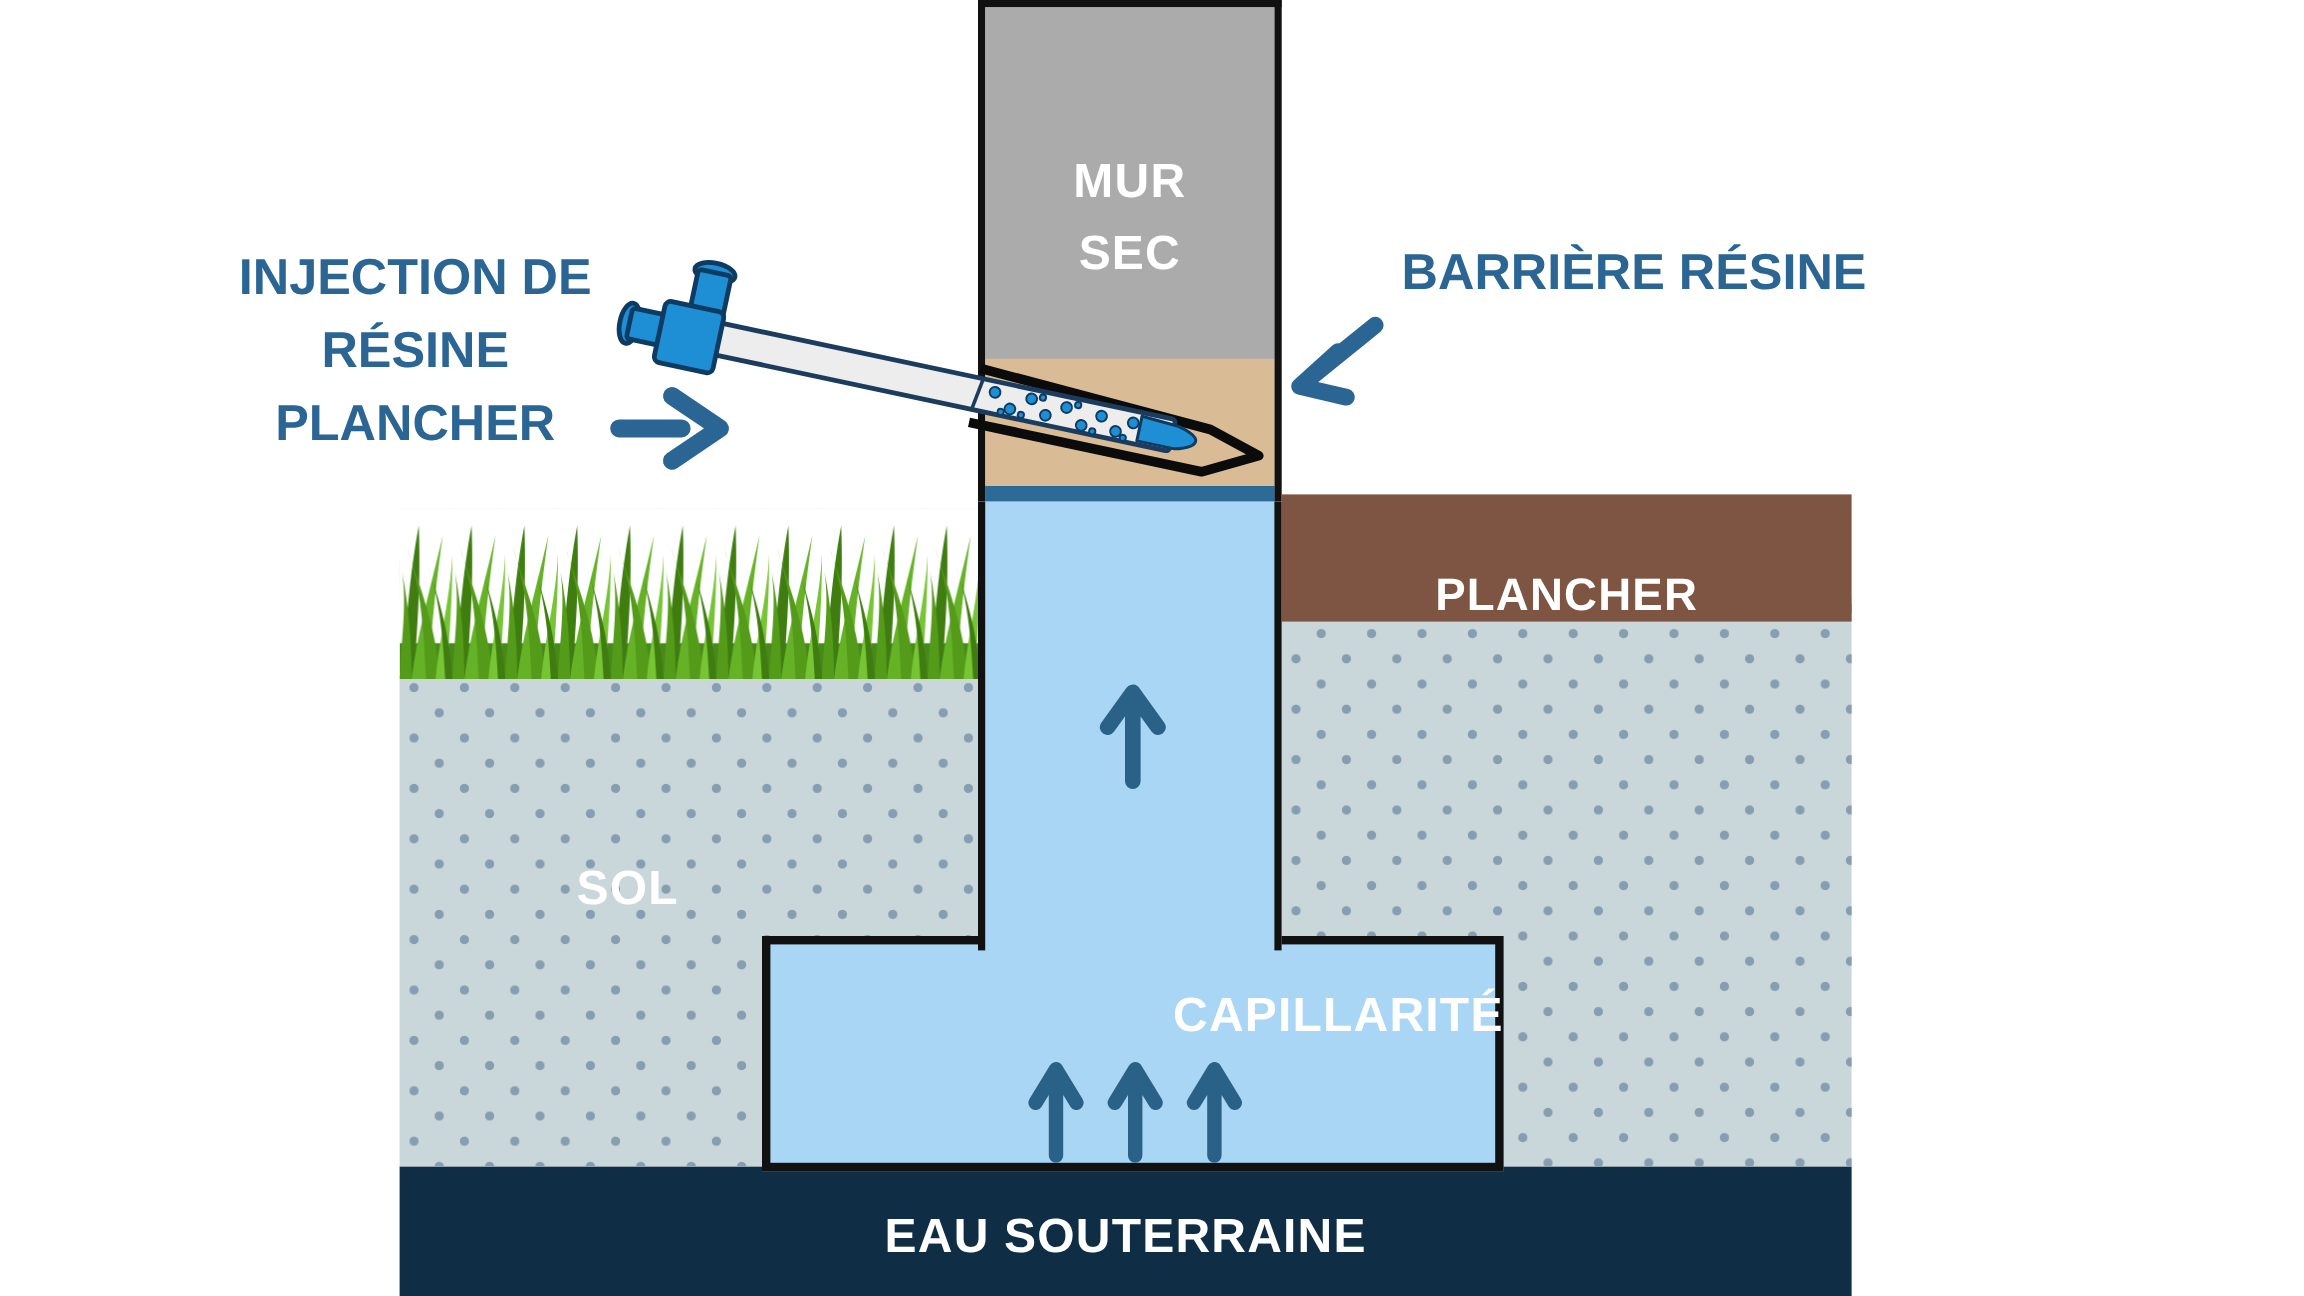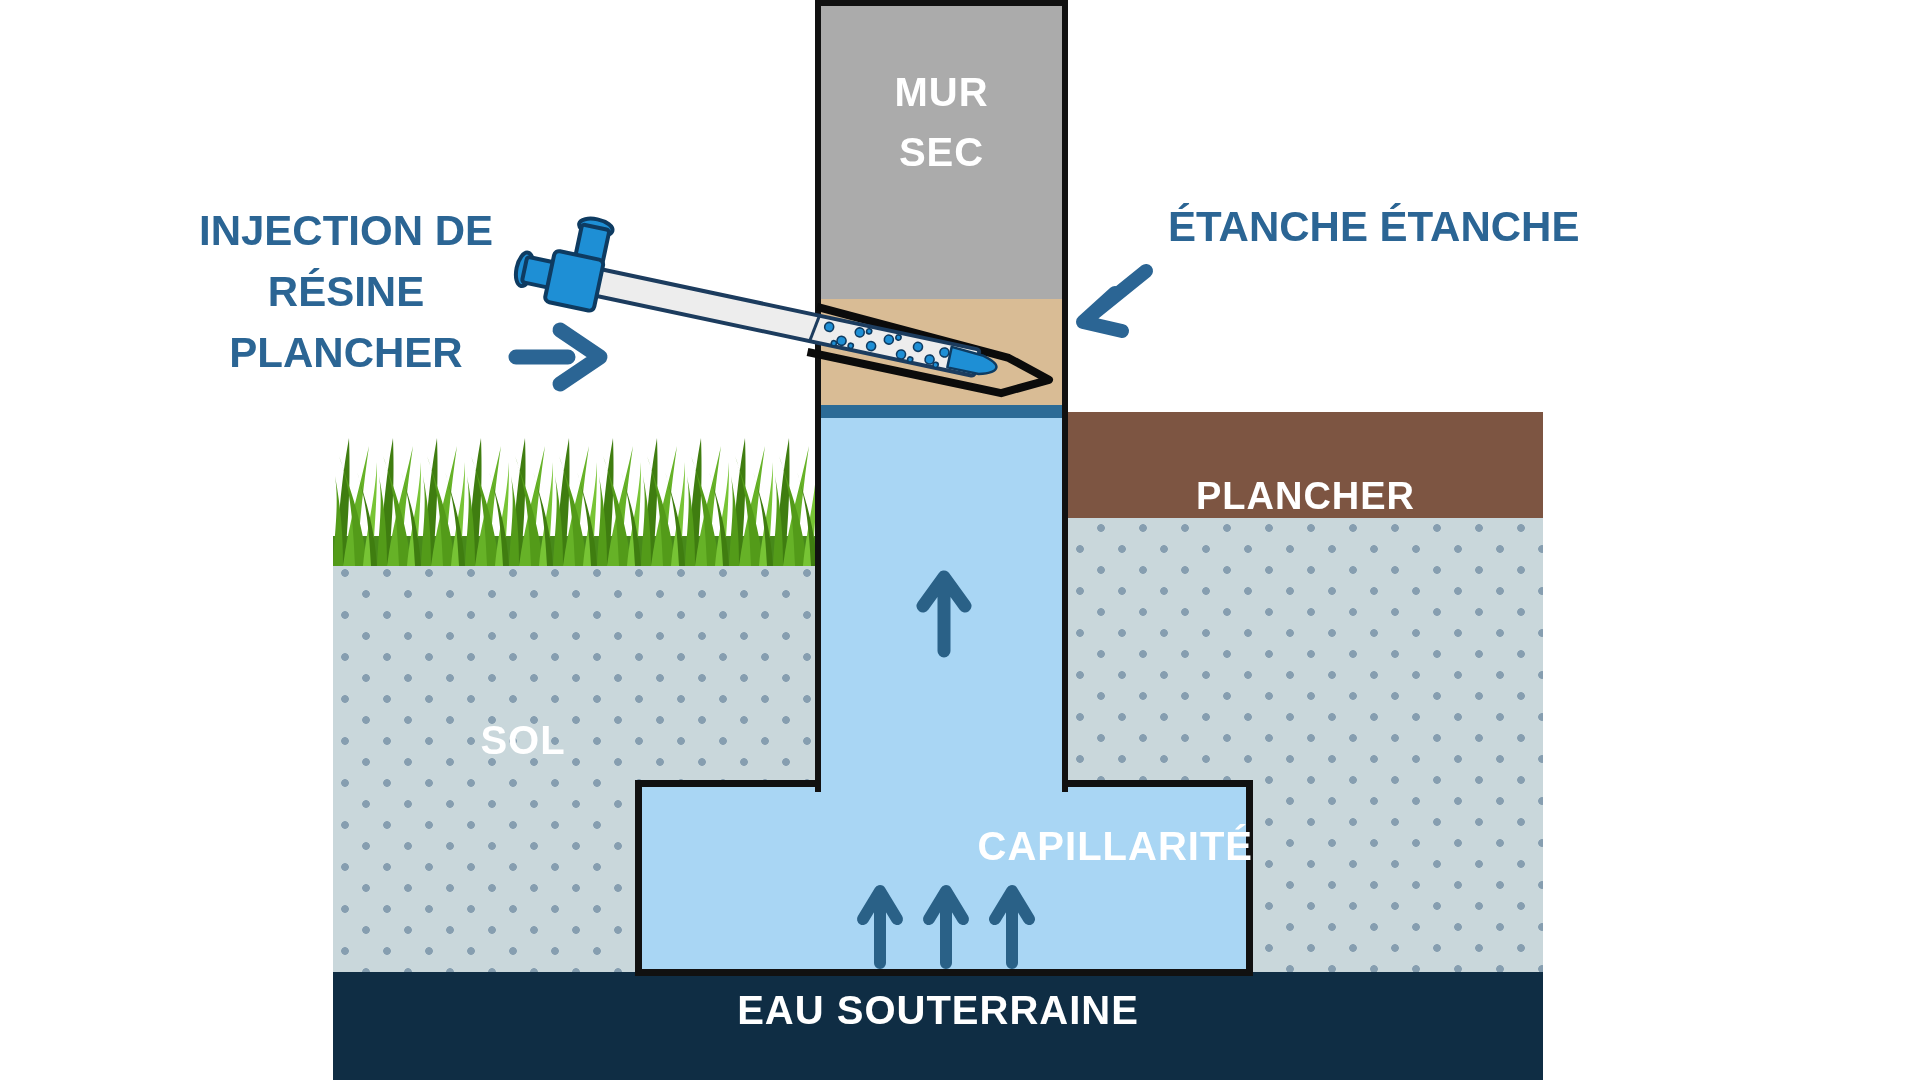--- a/index.html
+++ b/index.html
@@ -3,21 +3,21 @@
 <meta charset="utf-8">
 <style>
   html,body{margin:0;padding:0;background:#fff;}
   .stage{position:relative;width:1920px;height:1080px;background:#fff;overflow:hidden;
          font-family:"Liberation Sans",sans-serif;font-weight:700;}
   .abs{position:absolute;box-sizing:border-box;}
 
   
   .wall{left:815px;top:0;width:253px;height:418px;border:6px solid #111;border-bottom:none;
         display:flex;flex-direction:column;z-index:2;background:var(--wall,#ABABAB);}
-  .wall-gray{flex:1 1 auto;background:var(--wall,#ABABAB);display:flex;align-items:flex-start;justify-content:center;}
+  .wall-gray{flex:1 1 auto;background:var(--wall,#ABABAB);display:flex;align-items:center;justify-content:center;}
   .wall-label{margin-top:56px;text-align:center;color:#fff;font-size:40px;line-height:60px;letter-spacing:1px;}
   .wall-tan{height:106px;background:var(--tan,#D9BC95);}
   .wall-bar{height:13px;background:var(--bar,#2C6B96);}
 
   
   .column{left:815px;top:418px;width:253px;height:374px;background:var(--water,#A9D6F4);
           border-left:6px solid #111;border-right:6px solid #111;z-index:4;}
 
   
   .soil{background-color:var(--fill,#C9D7DB);
@@ -35,21 +35,21 @@
          display:flex;align-items:flex-end;justify-content:center;color:#fff;font-size:38px;
          letter-spacing:1px;z-index:2;}
 
   
   .footing{left:635px;top:780px;width:618px;height:196px;background:var(--water,#A9D6F4);
            border:7px solid #111;z-index:3;}
 
   
   .navy{left:333px;top:972px;width:1210px;height:108px;background:var(--navy,#0F2D44);
         display:flex;align-items:flex-start;justify-content:center;z-index:1;}
-  .navy span{margin-top:16px;color:#fff;font-size:40px;letter-spacing:1px;}
+  .navy span{margin-top:36px;color:#fff;font-size:40px;letter-spacing:1px;}
 
   
   .sol-label{left:423px;top:718px;width:200px;text-align:center;color:#fff;font-size:40px;
              letter-spacing:1px;z-index:5;}
   .cap-label{left:635px;top:824px;width:618px;text-align:right;color:#fff;font-size:40px;
              letter-spacing:1px;z-index:5;}
   .inj-label{left:136px;top:200px;width:420px;text-align:center;color:var(--blue,#2B6594);
              font-size:42px;line-height:61px;z-index:5;}
   .bar-label{left:1168px;top:203px;width:440px;white-space:nowrap;color:var(--blue,#2B6594);
              font-size:42px;z-index:5;}
@@ -104,21 +104,21 @@
 
   <div class="abs sol-label">SOL</div>
   <div class="abs cap-label">CAPILLARITÉ</div>
 
   <div class="abs inj-label" style="color: rgb(43, 101, 148);">
     <div>INJECTION DE</div>
     <div>RÉSINE</div>
     <div>PLANCHER</div>
   </div>
 
-  <div class="abs bar-label" style="color: rgb(43, 101, 148);">ÉTANCHE ÉTANCHE</div>
+  <div class="abs bar-label" style="color: rgb(43, 101, 148);">BARRIÈRE RÉSINE</div>
 
   <svg class="abs overlay" viewBox="0 0 1920 1080">
 
     <path d="M516 357 H568 M560 330 L600 357 L560 384" fill="none" stroke="#2B6594" stroke-width="15" stroke-linecap="round" stroke-linejoin="round"></path>
 
     <path d="M1146 271 L1094 313 M1115 293 L1083 322 L1122 331" fill="none" stroke="#2B6594" stroke-width="14" stroke-linecap="round" stroke-linejoin="round"></path>
 
     <path d="M944 651 V592 M923 606 L944 577 L965 606" fill="none" stroke="#2A6187" stroke-width="13" stroke-linecap="round" stroke-linejoin="round"></path>
 
     <g fill="none" stroke="#2A6187" stroke-width="12" stroke-linecap="round" stroke-linejoin="round">

